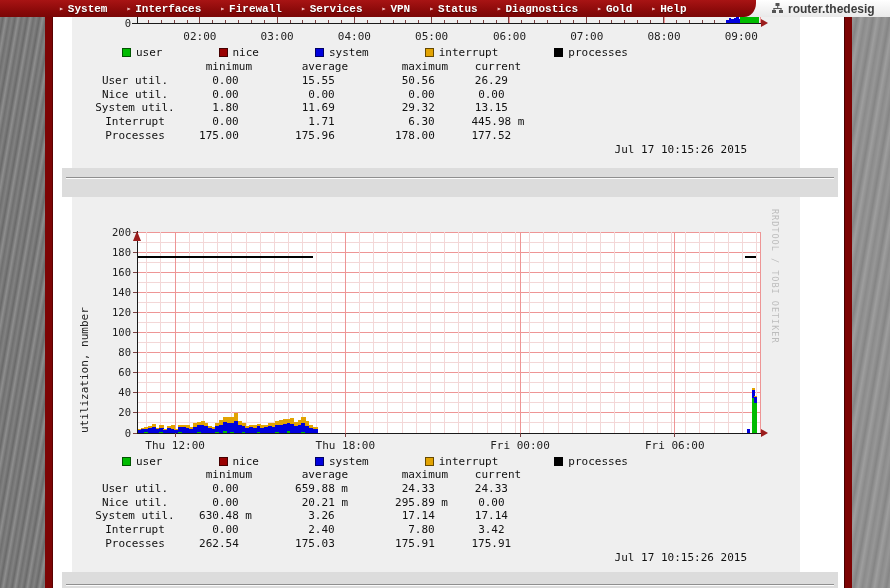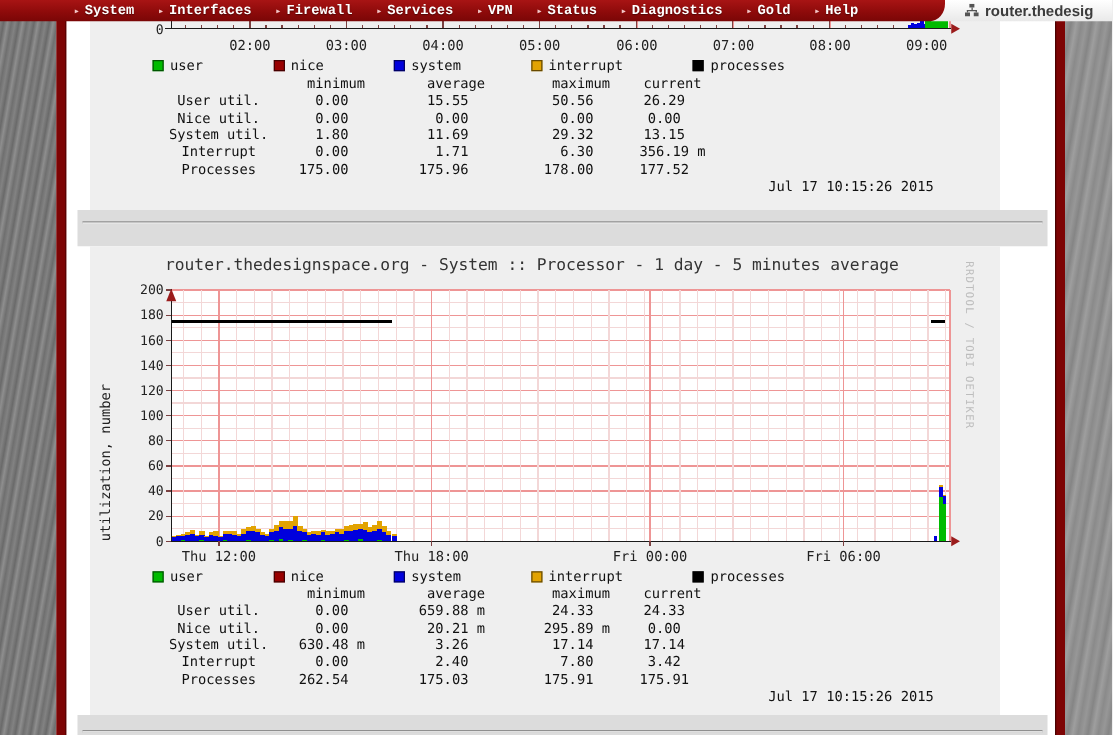--- a/index.html
+++ b/index.html
@@ -26,21 +26,21 @@
   .watermark{position:absolute;right:20px;top:12px;writing-mode:vertical-rl;font-size:8.5px;
              letter-spacing:1px;color:#bdbdbd;white-space:nowrap;}
   .ylabel{position:absolute;left:6px;top:35px;height:201px;display:flex;align-items:center;
           writing-mode:vertical-rl;transform:rotate(180deg);font-size:11px;color:#222;}
   .gsvg{position:absolute;left:0;top:0;}
   
   .legend{position:absolute;left:13px;display:flex;gap:19px;font-size:11px;color:#111;align-items:center;}
   .legend .li{display:flex;align-items:center;gap:5px;padding-left:37px;}
   .sw{width:9px;height:9px;display:inline-block;border:1px solid rgba(0,0,0,0.55);box-sizing:border-box;}
   
-  table.stats{position:absolute;left:13px;border-collapse:collapse;margin-left:40px;}
+  table.stats{position:absolute;left:13px;border-collapse:collapse;}
   table.stats td{padding:0;font-size:11px;line-height:13.8px;color:#111;white-space:pre;}
   table.stats td.lbl{width:100px;text-align:center;}
   table.stats td.c1{width:67px;text-align:right;}
   table.stats td.c2{width:96px;text-align:right;}
   table.stats td.c3{width:100px;text-align:right;}
   table.stats td.c4{width:100px;text-align:center;}
   .gdate{position:absolute;right:53px;font-size:11px;color:#111;white-space:pre;}
   .p1-legend{top:46px;} .p1-stats{top:60px;} .p1-date{top:143px;}
   .p2-legend{top:455px;} .p2-stats{top:468px;} .p2-date{top:551px;}
   .panel2 .p2-legend{top:258px;} .panel2 .p2-stats{top:271px;} .panel2 .p2-date{top:354px;}
@@ -214,37 +214,36 @@
             <td class="c1">1.80  </td>
             <td class="c2">11.69  </td>
             <td class="c3">29.32  </td>
             <td class="c4">13.15  </td>
           </tr>
       <tr>
             <td class="lbl">Interrupt</td>
             <td class="c1">0.00  </td>
             <td class="c2">1.71  </td>
             <td class="c3">6.30  </td>
-            <td class="c4">356.19 m</td>
+            <td class="c4">445.98 m</td>
           </tr>
       <tr>
             <td class="lbl">Processes</td>
             <td class="c1">175.00  </td>
             <td class="c2">175.96  </td>
             <td class="c3">178.00  </td>
             <td class="c4">177.52  </td>
           </tr>
     </tbody>
       </table>
 
     <div class="gdate p1-date">Jul 17 10:15:26 2015</div>
   </div>
 
   <div class="panel panel2">
-    <div class="gtitle">router.thedesignspace.org - System :: Processor - 1 day - 5 minutes average</div>
     <div class="watermark">RRDTOOL / TOBI OETIKER</div>
     <div class="ylabel">utilization, number</div>
     <svg id="g2" class="gsvg" width="728" height="256">
         <rect x="65" y="35" width="623" height="201" fill="#ffffff" shape-rendering="crispEdges"></rect>
         <line x1="65" y1="225.95" x2="688" y2="225.95" stroke="#F3D7D7" stroke-width="1" shape-rendering="crispEdges"></line>
         <line x1="65" y1="215.9" x2="688" y2="215.9" stroke="#EE9595" stroke-width="1" shape-rendering="crispEdges"></line>
         <line x1="65" y1="205.85" x2="688" y2="205.85" stroke="#F3D7D7" stroke-width="1" shape-rendering="crispEdges"></line>
         <line x1="65" y1="195.8" x2="688" y2="195.8" stroke="#EE9595" stroke-width="1" shape-rendering="crispEdges"></line>
         <line x1="65" y1="185.75" x2="688" y2="185.75" stroke="#F3D7D7" stroke-width="1" shape-rendering="crispEdges"></line>
         <line x1="65" y1="175.7" x2="688" y2="175.7" stroke="#EE9595" stroke-width="1" shape-rendering="crispEdges"></line>

